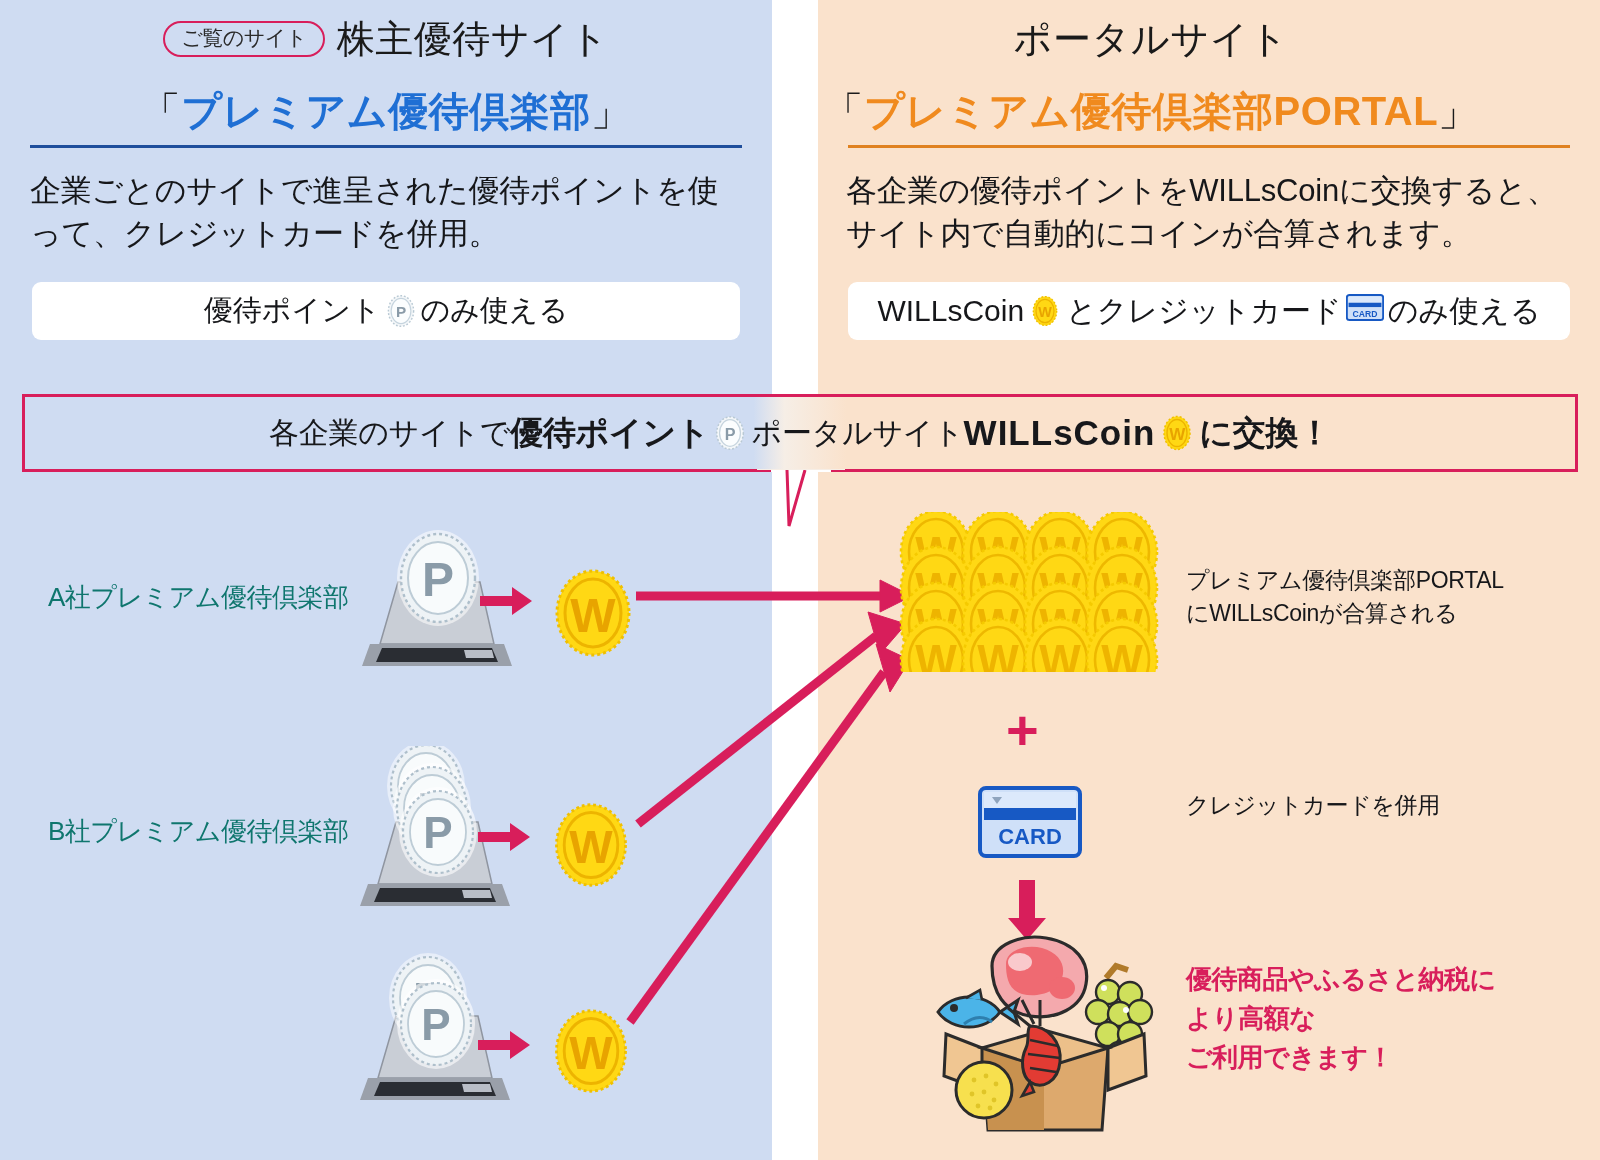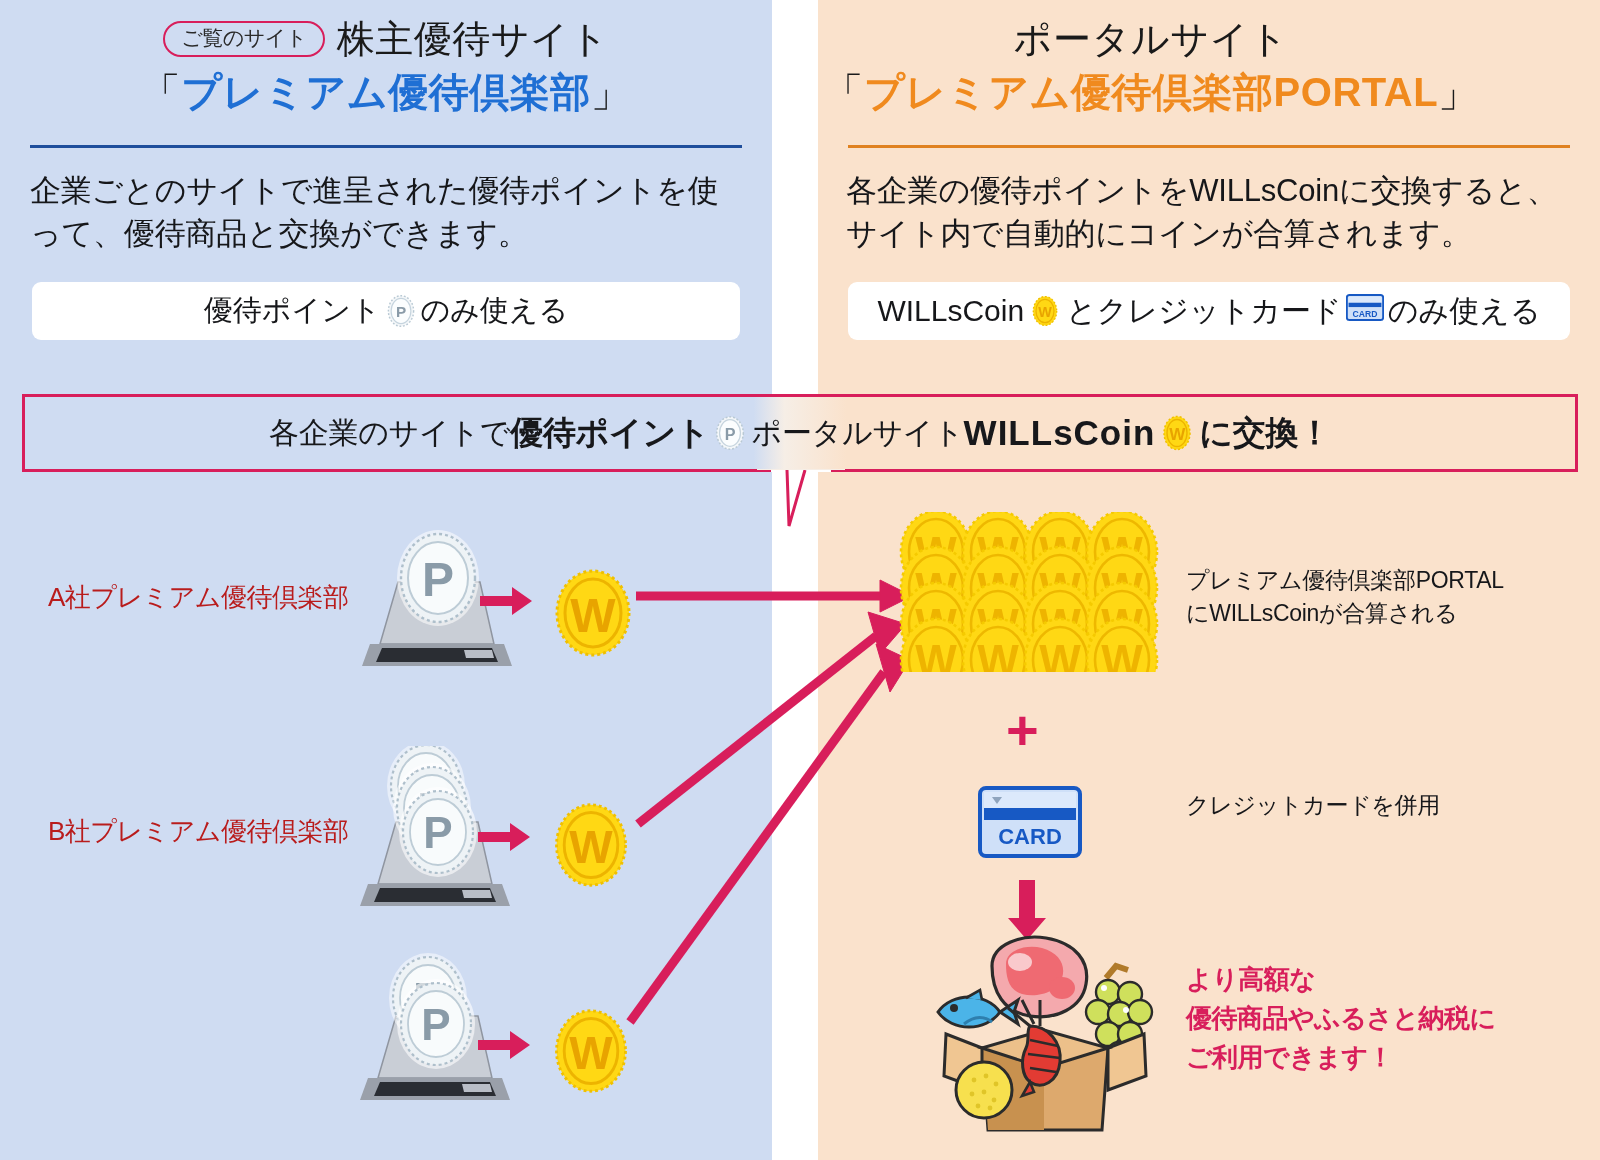--- a/index.html
+++ b/index.html
@@ -27,21 +27,21 @@
     display: flex; align-items: center; justify-content: center; gap: 12px;
     height: 50px; white-space: nowrap;
   }
   .badge {
     display: inline-block; border: 2.5px solid #d81e5b; border-radius: 22px;
     color: #2a2a2a; font-size: 21px; padding: 3px 16px 5px; background: transparent;
     line-height: 1.15; letter-spacing: -.5px;
   }
   .hdr-line2 {
     font-size: 40px; font-weight: bold; color: #1a1a1a; white-space: nowrap;
-    margin-top: 1px; letter-spacing: .5px;
+    margin-top: 20px; letter-spacing: .5px;
   }
   .hdr-line2 .kw-blue   { color: #1f6fd4; }
   .hdr-line2 .kw-orange { color: #f08a1e; }
   .hdr-line2 .brk { font-weight: normal; color: #1a1a1a; }
 
   .rule { position: absolute; height: 3px; }
   #rule-left  { left: 30px;  top: 145px; width: 712px; background: #1f4e9c; }
   #rule-right { left: 848px; top: 145px; width: 722px; background: #e08220; }
 
   
@@ -89,21 +89,21 @@
 
   
   .cardmini { display: inline-block; vertical-align: middle; position: relative; }
 
   
   .row { position: absolute; left: 0; width: 772px; }
   #row-a { top: 522px; height: 160px; }
   #row-b { top: 752px; height: 160px; }
   #row-c { top: 960px; height: 160px; }
   .row-label {
-    position: absolute; left: 48px; font-size: 26px; color: #b91c1c;
+    position: absolute; left: 48px; font-size: 26px; color: #0f766e;
     white-space: nowrap; letter-spacing: -.5px;
   }
   .laptop-wrap { position: absolute; }
   .arrow-small { position: absolute; }
   .gold-coin { position: absolute; }
 
   
   #coin-pile { position: absolute; left: 898px; top: 512px; width: 270px; height: 160px; }
   #pile-label {
     position: absolute; left: 1186px; top: 564px; width: 400px;
@@ -151,21 +151,21 @@
   <div class="hdr" id="hdr-right">
     <div class="hdr-line1">
       <span>ポータルサイト</span>
     </div>
     <div class="hdr-line2">
       <span class="brk">「</span><span class="kw-orange">プレミアム優待倶楽部PORTAL</span><span class="brk">」</span>
     </div>
   </div>
   <div class="rule" id="rule-right"></div>
 
-  <div class="desc" id="desc-left">企業ごとのサイトで進呈された優待ポイントを使って、優待商品と交換ができます。</div>
+  <div class="desc" id="desc-left">企業ごとのサイトで進呈された優待ポイントを使って、クレジットカードを併用。</div>
   <div class="desc" id="desc-right">各企業の優待ポイントをWILLsCoinに交換すると、サイト内で自動的にコインが合算されます。</div>
 
   <div class="pill" id="pill-left">
     <span>優待ポイント</span>
     <span class="pcoin" style="margin:0 2px;">
       <svg width="36" height="36" viewBox="0 0 40 40">
         <ellipse cx="20" cy="20" rx="14" ry="17" fill="#f4f7f9" stroke="#b9c9d4" stroke-width="1.6" stroke-dasharray="2 2"></ellipse>
         <ellipse cx="20" cy="20" rx="11" ry="14" fill="#fbfdfe" stroke="#c6d4de" stroke-width="1.3"></ellipse>
         <text x="20" y="27" font-size="17" font-weight="bold" fill="#8a9ba8" text-anchor="middle" font-family="Liberation Sans, sans-serif">P</text>
       </svg>
@@ -466,18 +466,18 @@
             <circle cx="54" cy="162" r="2.4"></circle>
             <circle cx="64" cy="170" r="2.4"></circle>
           <circle cx="48" cy="176" r="2.4"></circle>
             <circle cx="60" cy="178" r="2.4"></circle>
         </g>
       </g>
     </svg>
   </div>
 
   <div id="food-label">
+    <div>優待商品やふるさと納税に</div>
     <div>より高額な</div>
-    <div>優待商品やふるさと納税に</div>
     <div>ご利用できます！</div>
   </div>
 
 </div>
 
 </body></html>

